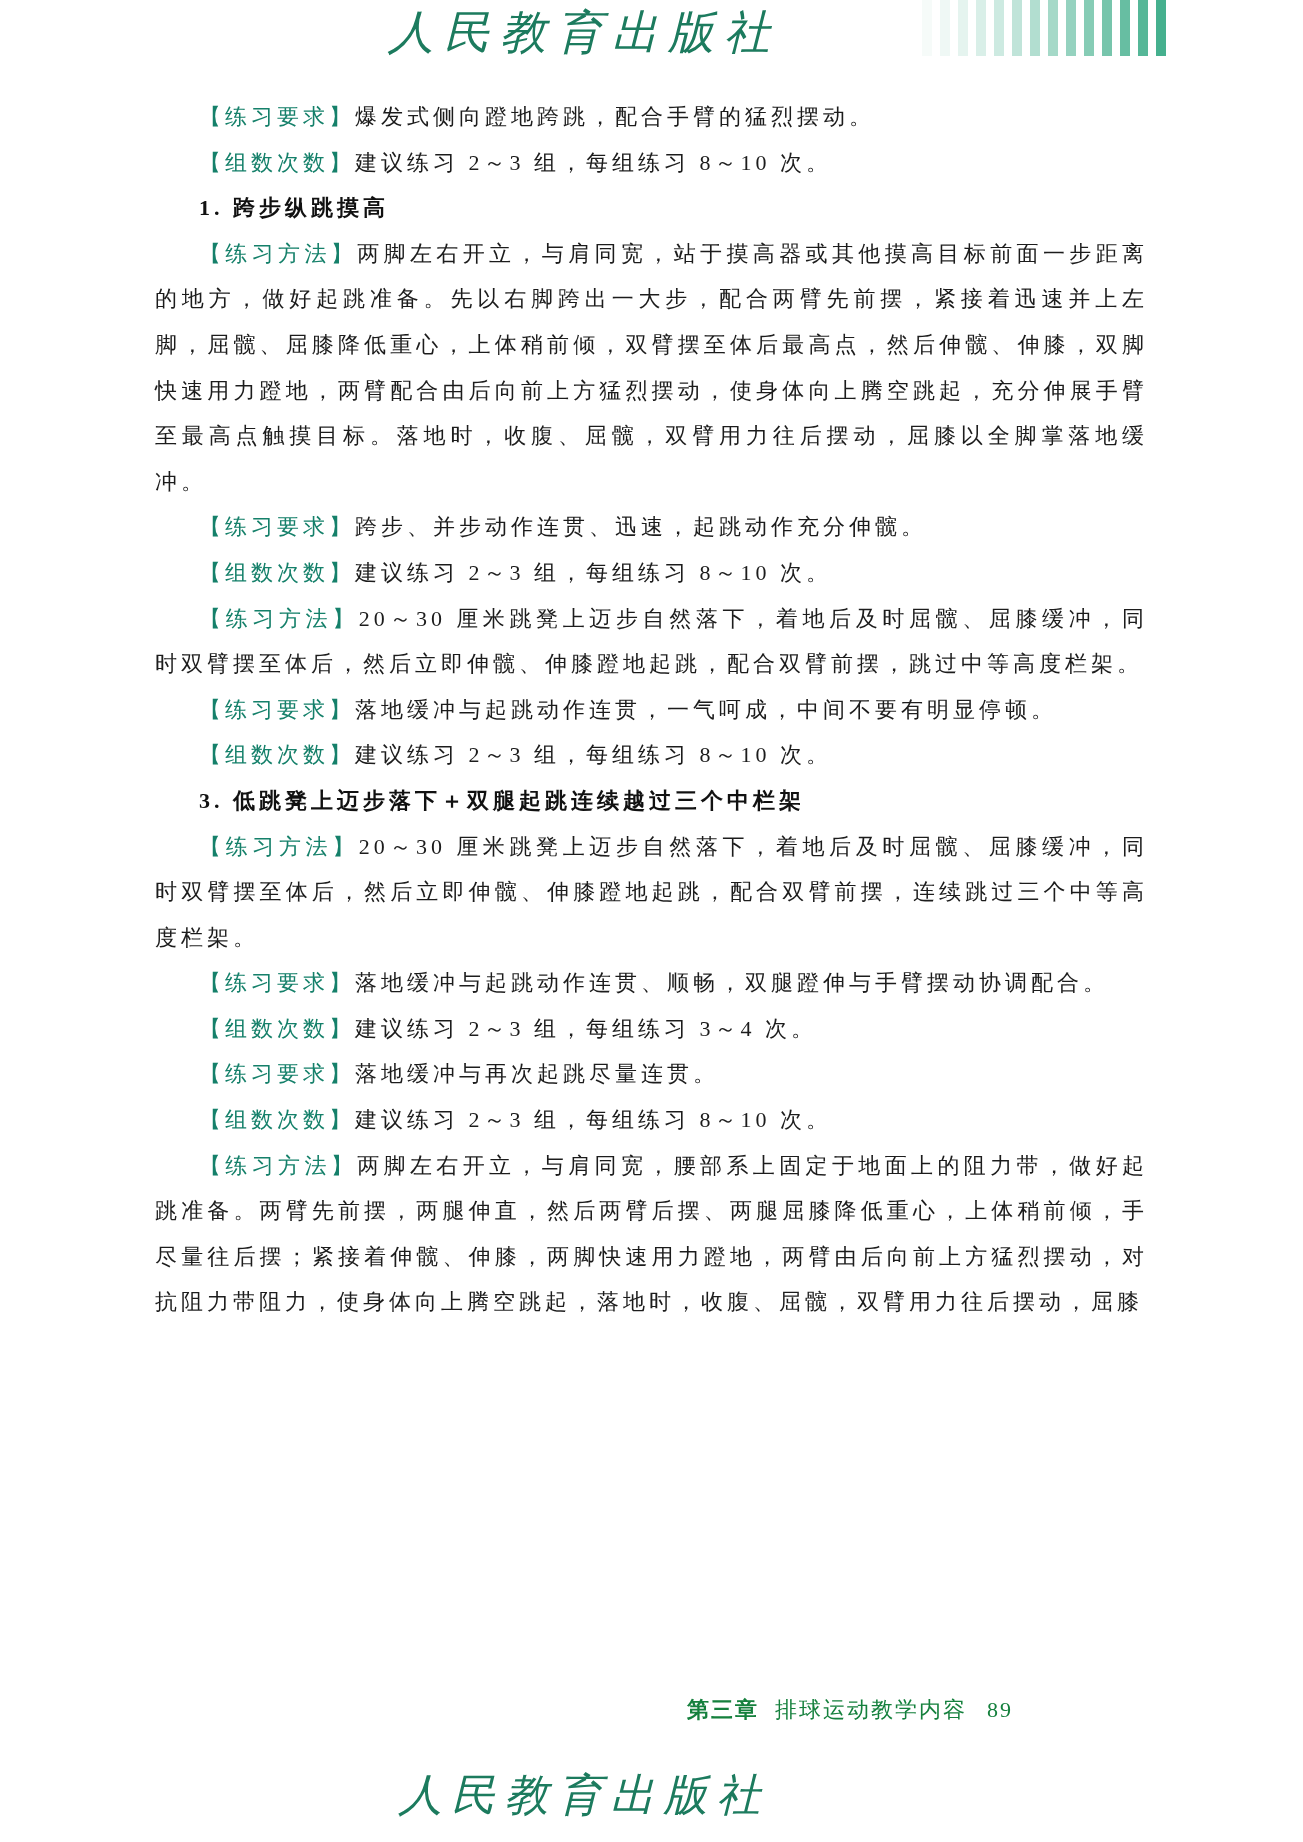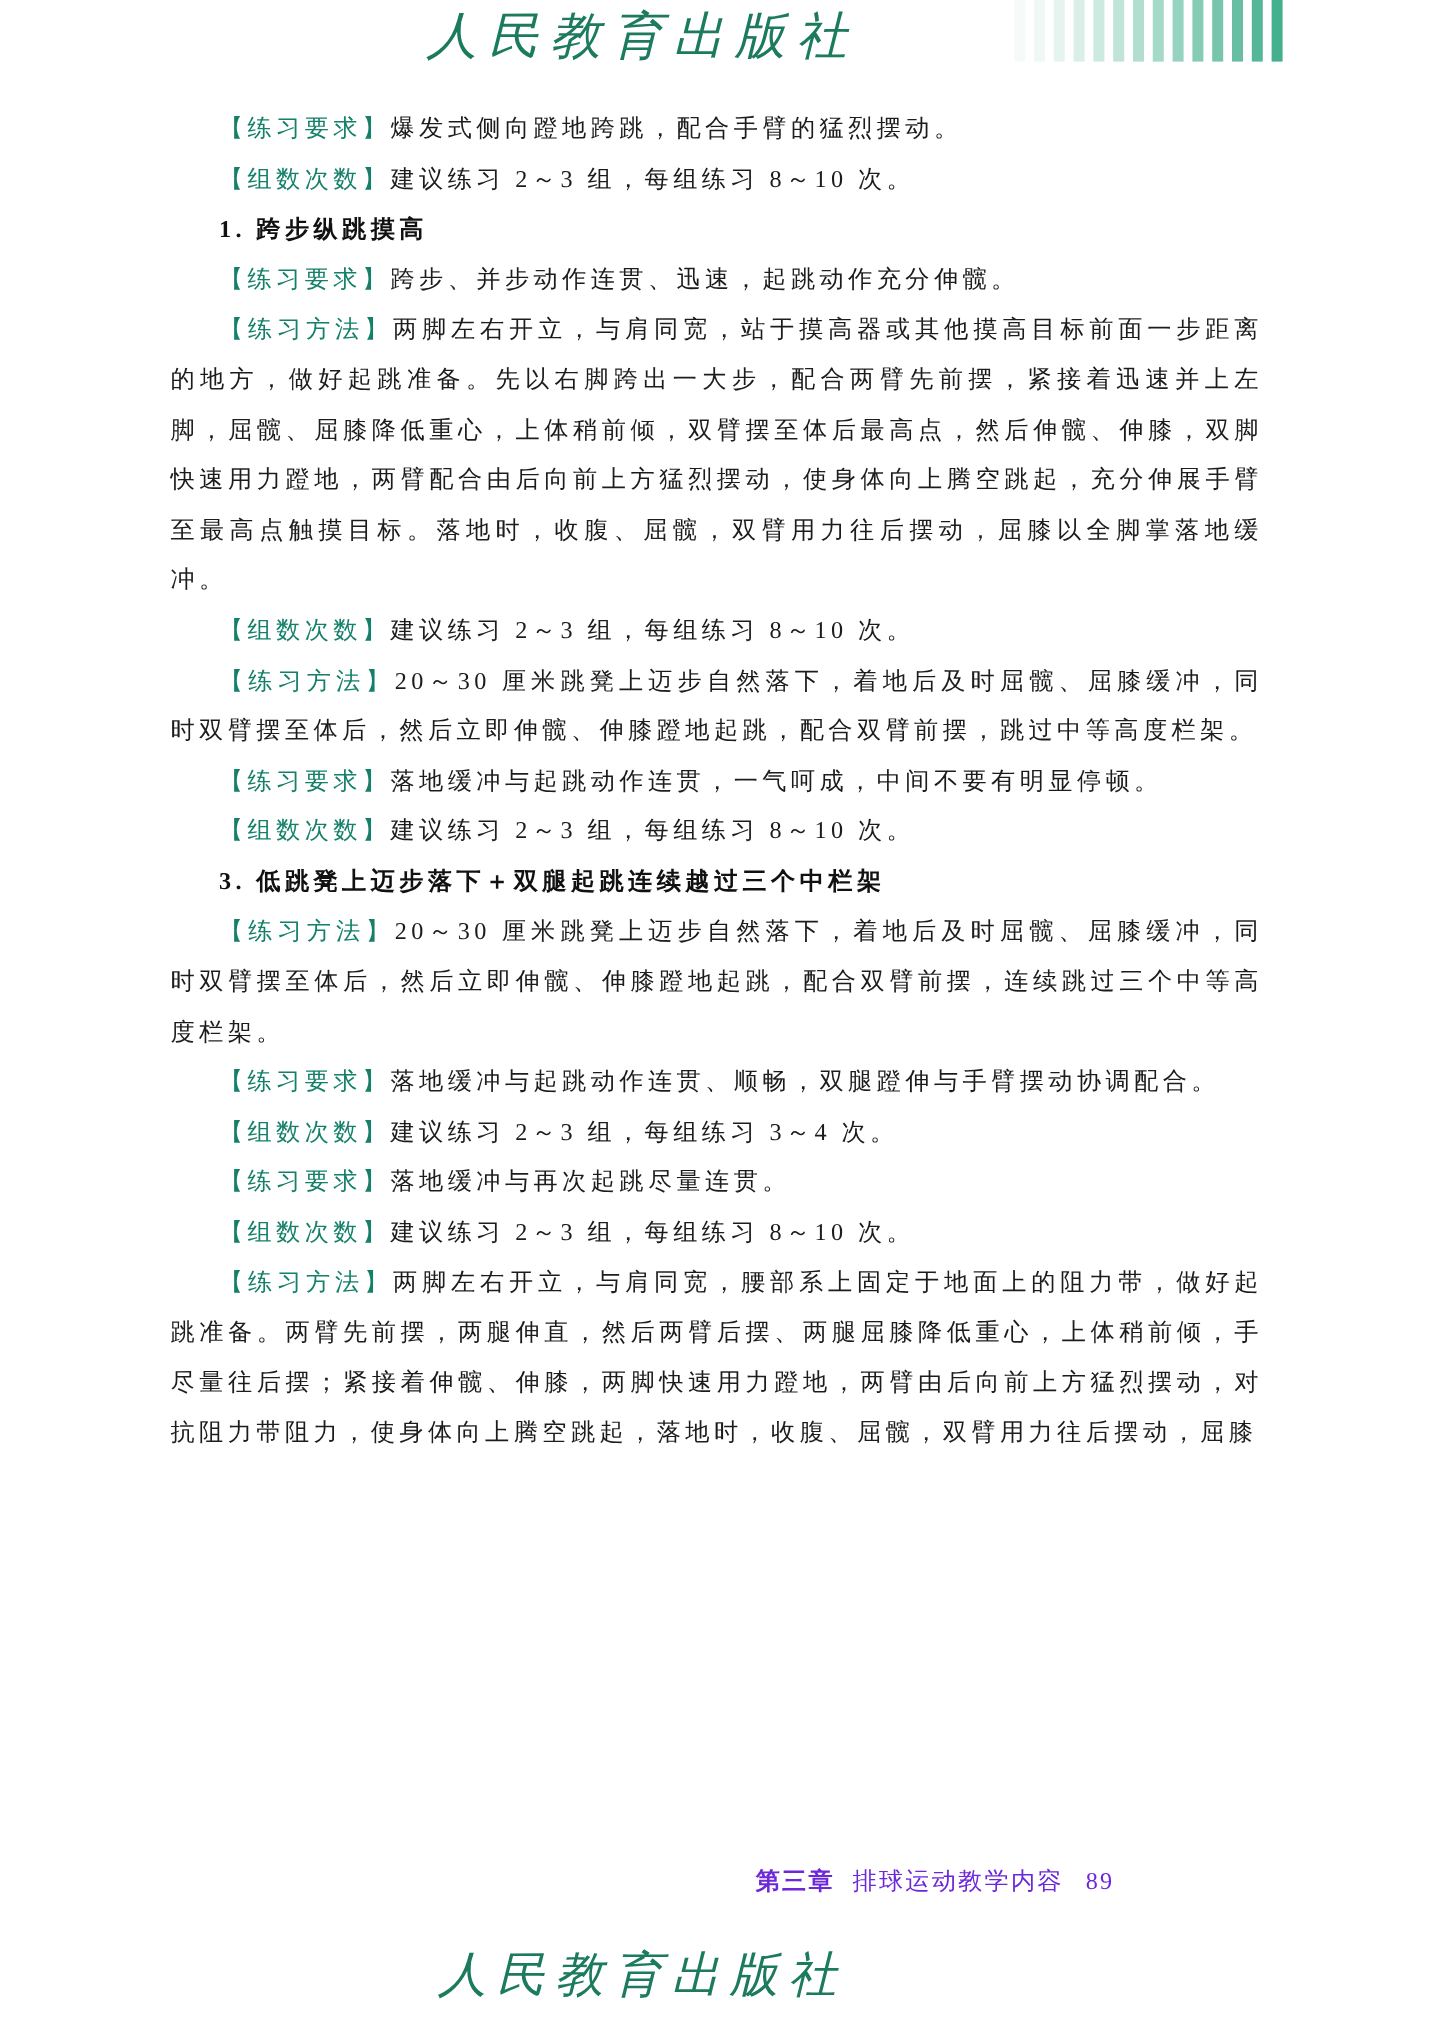--- a/index.html
+++ b/index.html
@@ -48,21 +48,21 @@
   .content span.label {
     color: #15806a;
     font-weight: normal;
     font-family: "Liberation Sans", "DejaVu Sans", sans-serif;
   }
   .footer {
     position: absolute;
     top: 1695px;
     right: 155px;
     font-size: 22px;
-    color: #6d28d9;
+    color: #15803d;
     letter-spacing: 2px;
     white-space: nowrap;
   }
   .footer .chapter { font-weight: bold; margin-right: 16px; }
   .footer .page-num { margin-left: 20px; }
 </style>
 </head>
 <body>
 
 <div class="page">
@@ -83,22 +83,22 @@
       <div class="bar" style="background: rgb(69, 176, 142); opacity: 0.734;"></div>
       <div class="bar" style="background: rgb(69, 176, 142); opacity: 0.821;"></div>
       <div class="bar" style="background: rgb(69, 176, 142); opacity: 0.91;"></div>
       <div class="bar" style="background: rgb(69, 176, 142); opacity: 1;"></div>
     </div>
 
   <div class="content" id="content">
       <p class="para"><span class="label">【练习要求】</span>爆发式侧向蹬地跨跳，配合手臂的猛烈摆动。</p>
       <p class="para"><span class="label">【组数次数】</span>建议练习 2～3 组，每组练习 8～10 次。</p>
       <p class="heading">1. 跨步纵跳摸高</p>
+      <p class="para"><span class="label">【练习方法】</span>两脚左右开立，与肩同宽，站于摸高器或其他摸高目标前面一步距离的地方，做好起跳准备。先以右脚跨出一大步，配合两臂先前摆，紧接着迅速并上左脚，屈髋、屈膝降低重心，上体稍前倾，双臂摆至体后最高点，然后伸髋、伸膝，双脚快速用力蹬地，两臂配合由后向前上方猛烈摆动，使身体向上腾空跳起，充分伸展手臂至最高点触摸目标。落地时，收腹、屈髋，双臂用力往后摆动，屈膝以全脚掌落地缓冲。</p>
       <p class="para"><span class="label">【练习要求】</span>跨步、并步动作连贯、迅速，起跳动作充分伸髋。</p>
-      <p class="para"><span class="label">【练习方法】</span>两脚左右开立，与肩同宽，站于摸高器或其他摸高目标前面一步距离的地方，做好起跳准备。先以右脚跨出一大步，配合两臂先前摆，紧接着迅速并上左脚，屈髋、屈膝降低重心，上体稍前倾，双臂摆至体后最高点，然后伸髋、伸膝，双脚快速用力蹬地，两臂配合由后向前上方猛烈摆动，使身体向上腾空跳起，充分伸展手臂至最高点触摸目标。落地时，收腹、屈髋，双臂用力往后摆动，屈膝以全脚掌落地缓冲。</p>
       <p class="para"><span class="label">【组数次数】</span>建议练习 2～3 组，每组练习 8～10 次。</p>
       <p class="para"><span class="label">【练习方法】</span>20～30 厘米跳凳上迈步自然落下，着地后及时屈髋、屈膝缓冲，同时双臂摆至体后，然后立即伸髋、伸膝蹬地起跳，配合双臂前摆，跳过中等高度栏架。</p>
       <p class="para"><span class="label">【练习要求】</span>落地缓冲与起跳动作连贯，一气呵成，中间不要有明显停顿。</p>
       <p class="para"><span class="label">【组数次数】</span>建议练习 2～3 组，每组练习 8～10 次。</p>
       <p class="heading">3. 低跳凳上迈步落下＋双腿起跳连续越过三个中栏架</p>
       <p class="para"><span class="label">【练习方法】</span>20～30 厘米跳凳上迈步自然落下，着地后及时屈髋、屈膝缓冲，同时双臂摆至体后，然后立即伸髋、伸膝蹬地起跳，配合双臂前摆，连续跳过三个中等高度栏架。</p>
       <p class="para"><span class="label">【练习要求】</span>落地缓冲与起跳动作连贯、顺畅，双腿蹬伸与手臂摆动协调配合。</p>
       <p class="para"><span class="label">【组数次数】</span>建议练习 2～3 组，每组练习 3～4 次。</p>
       <p class="para"><span class="label">【练习要求】</span>落地缓冲与再次起跳尽量连贯。</p>
       <p class="para"><span class="label">【组数次数】</span>建议练习 2～3 组，每组练习 8～10 次。</p>

